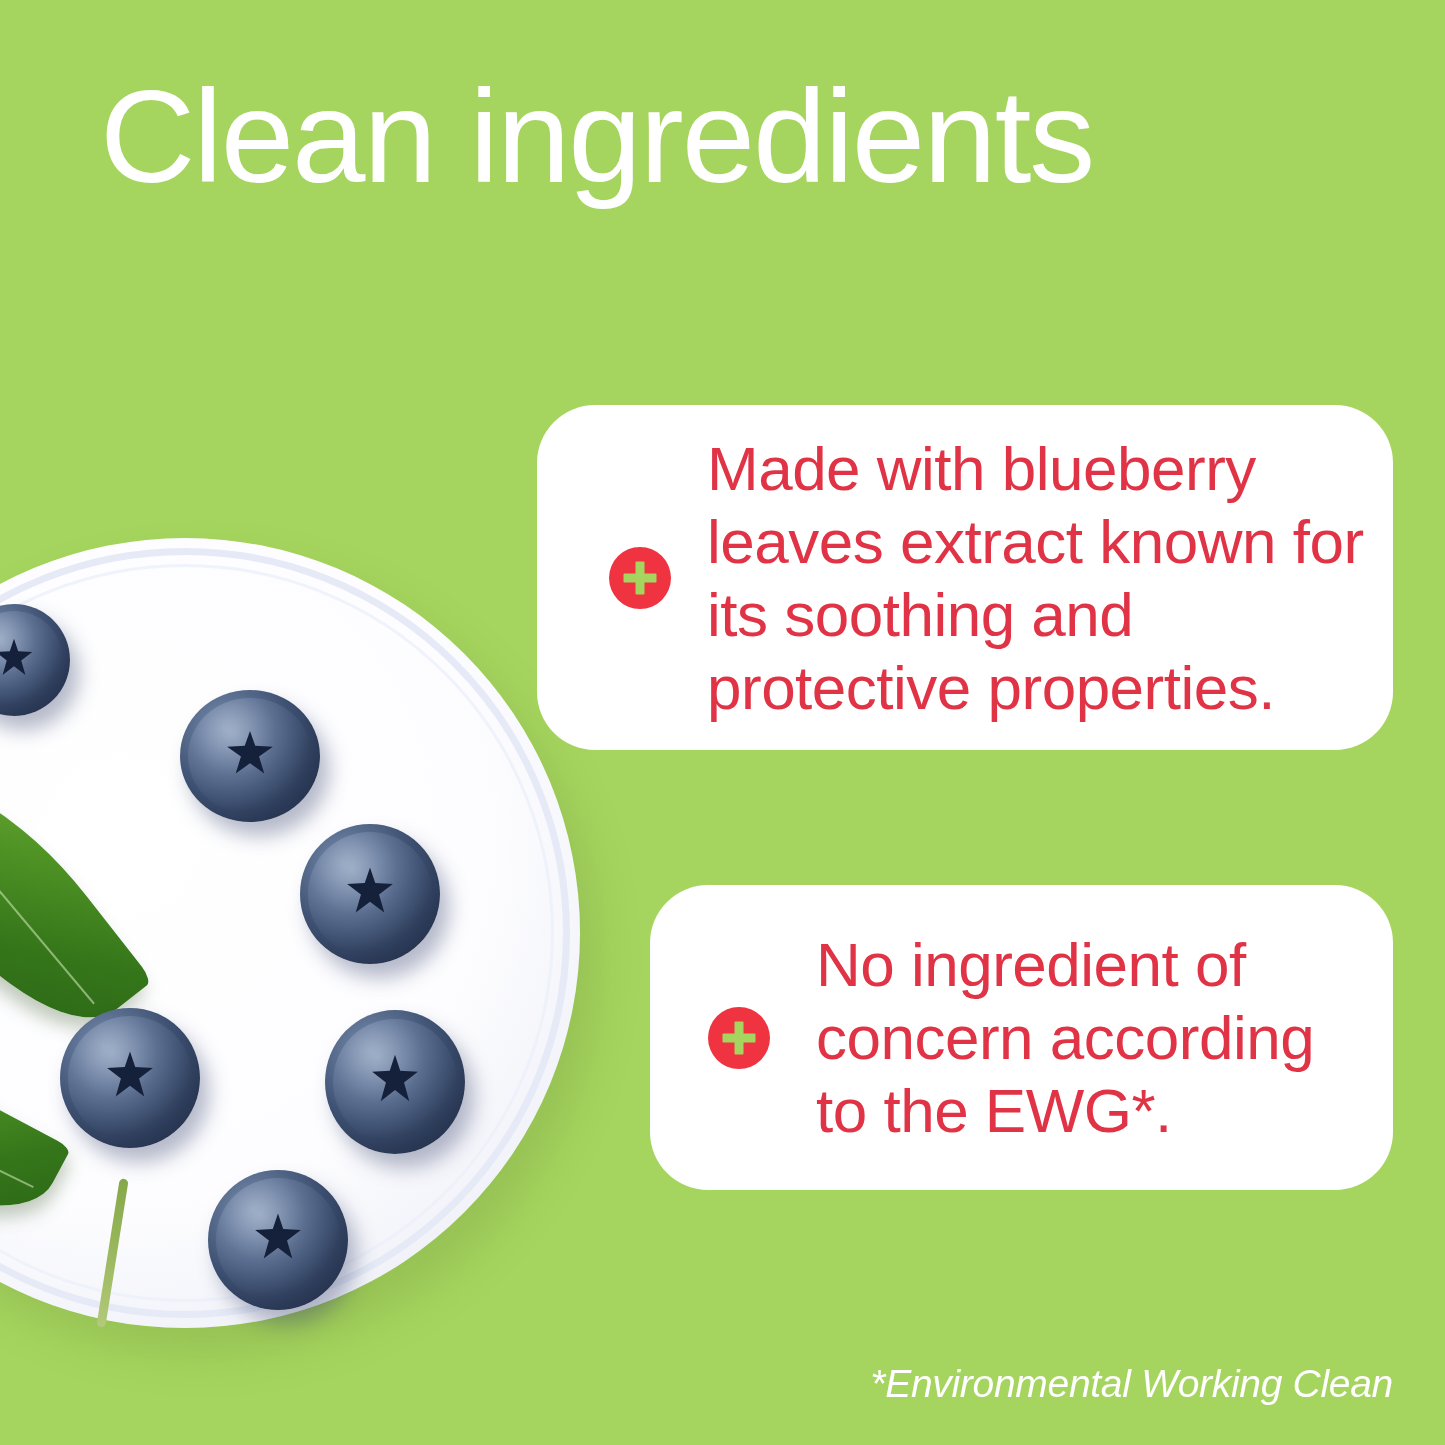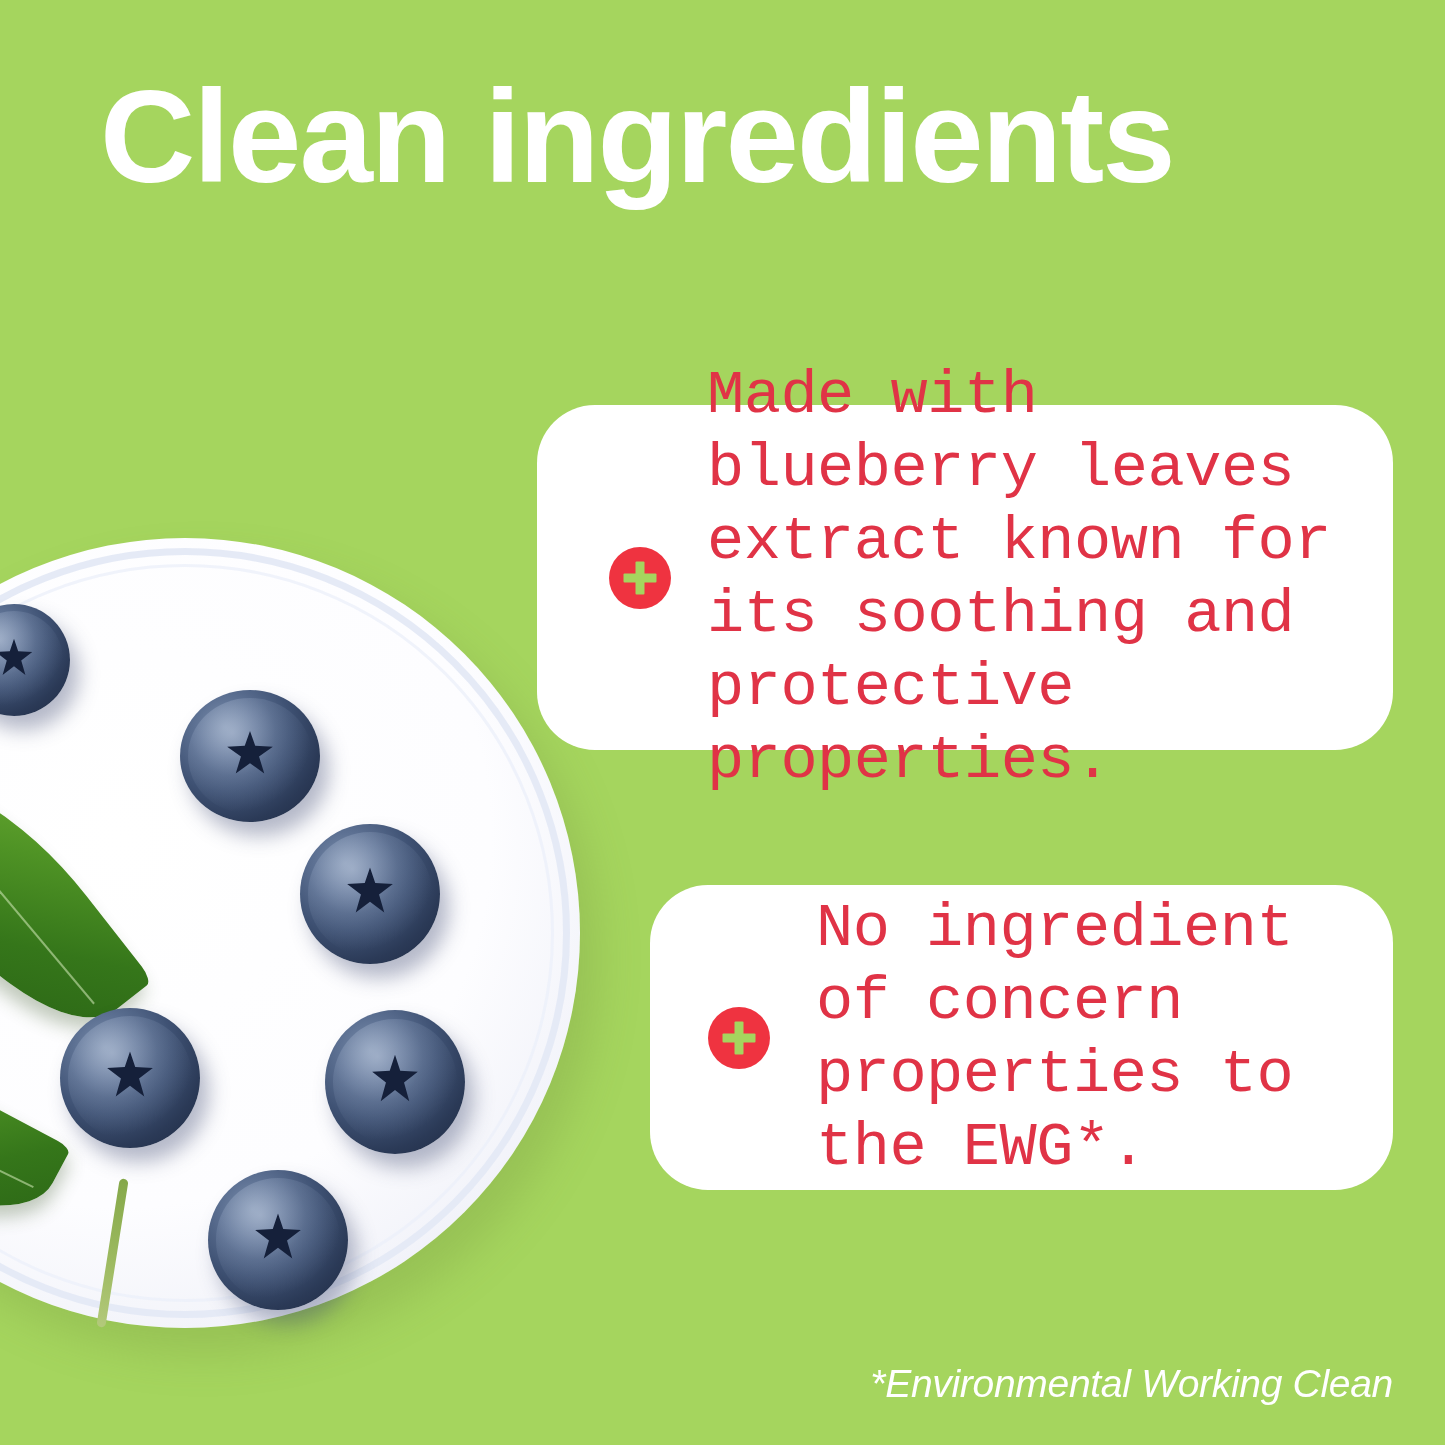--- a/index.html
+++ b/index.html
@@ -21,21 +21,21 @@
   }
 
   
   #page-title {
     position: absolute;
     left: 100px;
     top: 68px;
     width: 1200px;
     color: #ffffff;
     font-size: 132px;
-    font-weight: bold;
+    font-weight: normal;
     letter-spacing: -2px;
     line-height: 1.05;
     white-space: nowrap;
   }
 
   
   #photo {
     position: absolute;
     left: -210px;
     top: 538px;
@@ -161,21 +161,20 @@
   }
 
   .card-text {
     margin-left: 36px;
     margin-right: 24px;
     color: #e03346;
     font-size: 62px;
     line-height: 73px;
     font-weight: normal;
     letter-spacing: -0.5px;
-    font-family: Liberation Mono, monospace;
   }
   #card-2 .card-text { margin-left: 46px; }
 
   
   #footnote {
     position: absolute;
     right: 52px;
     top: 1362px;
     color: #ffffff;
     font-size: 39px;
@@ -230,18 +229,18 @@
     </div>
   </div>
 
   <div id="card-1" class="card">
     <div class="badge"></div>
     <div class="card-text">Made with blueberry leaves extract known for its soothing and protective properties.</div>
   </div>
 
   <div id="card-2" class="card">
     <div class="badge"></div>
-    <div class="card-text">No ingredient of concern properties to the EWG*.</div>
+    <div class="card-text">No ingredient of concern according to the EWG*.</div>
   </div>
 
   <div id="footnote">*Environmental Working Clean</div>
 
 </div>
 
 </body></html>

